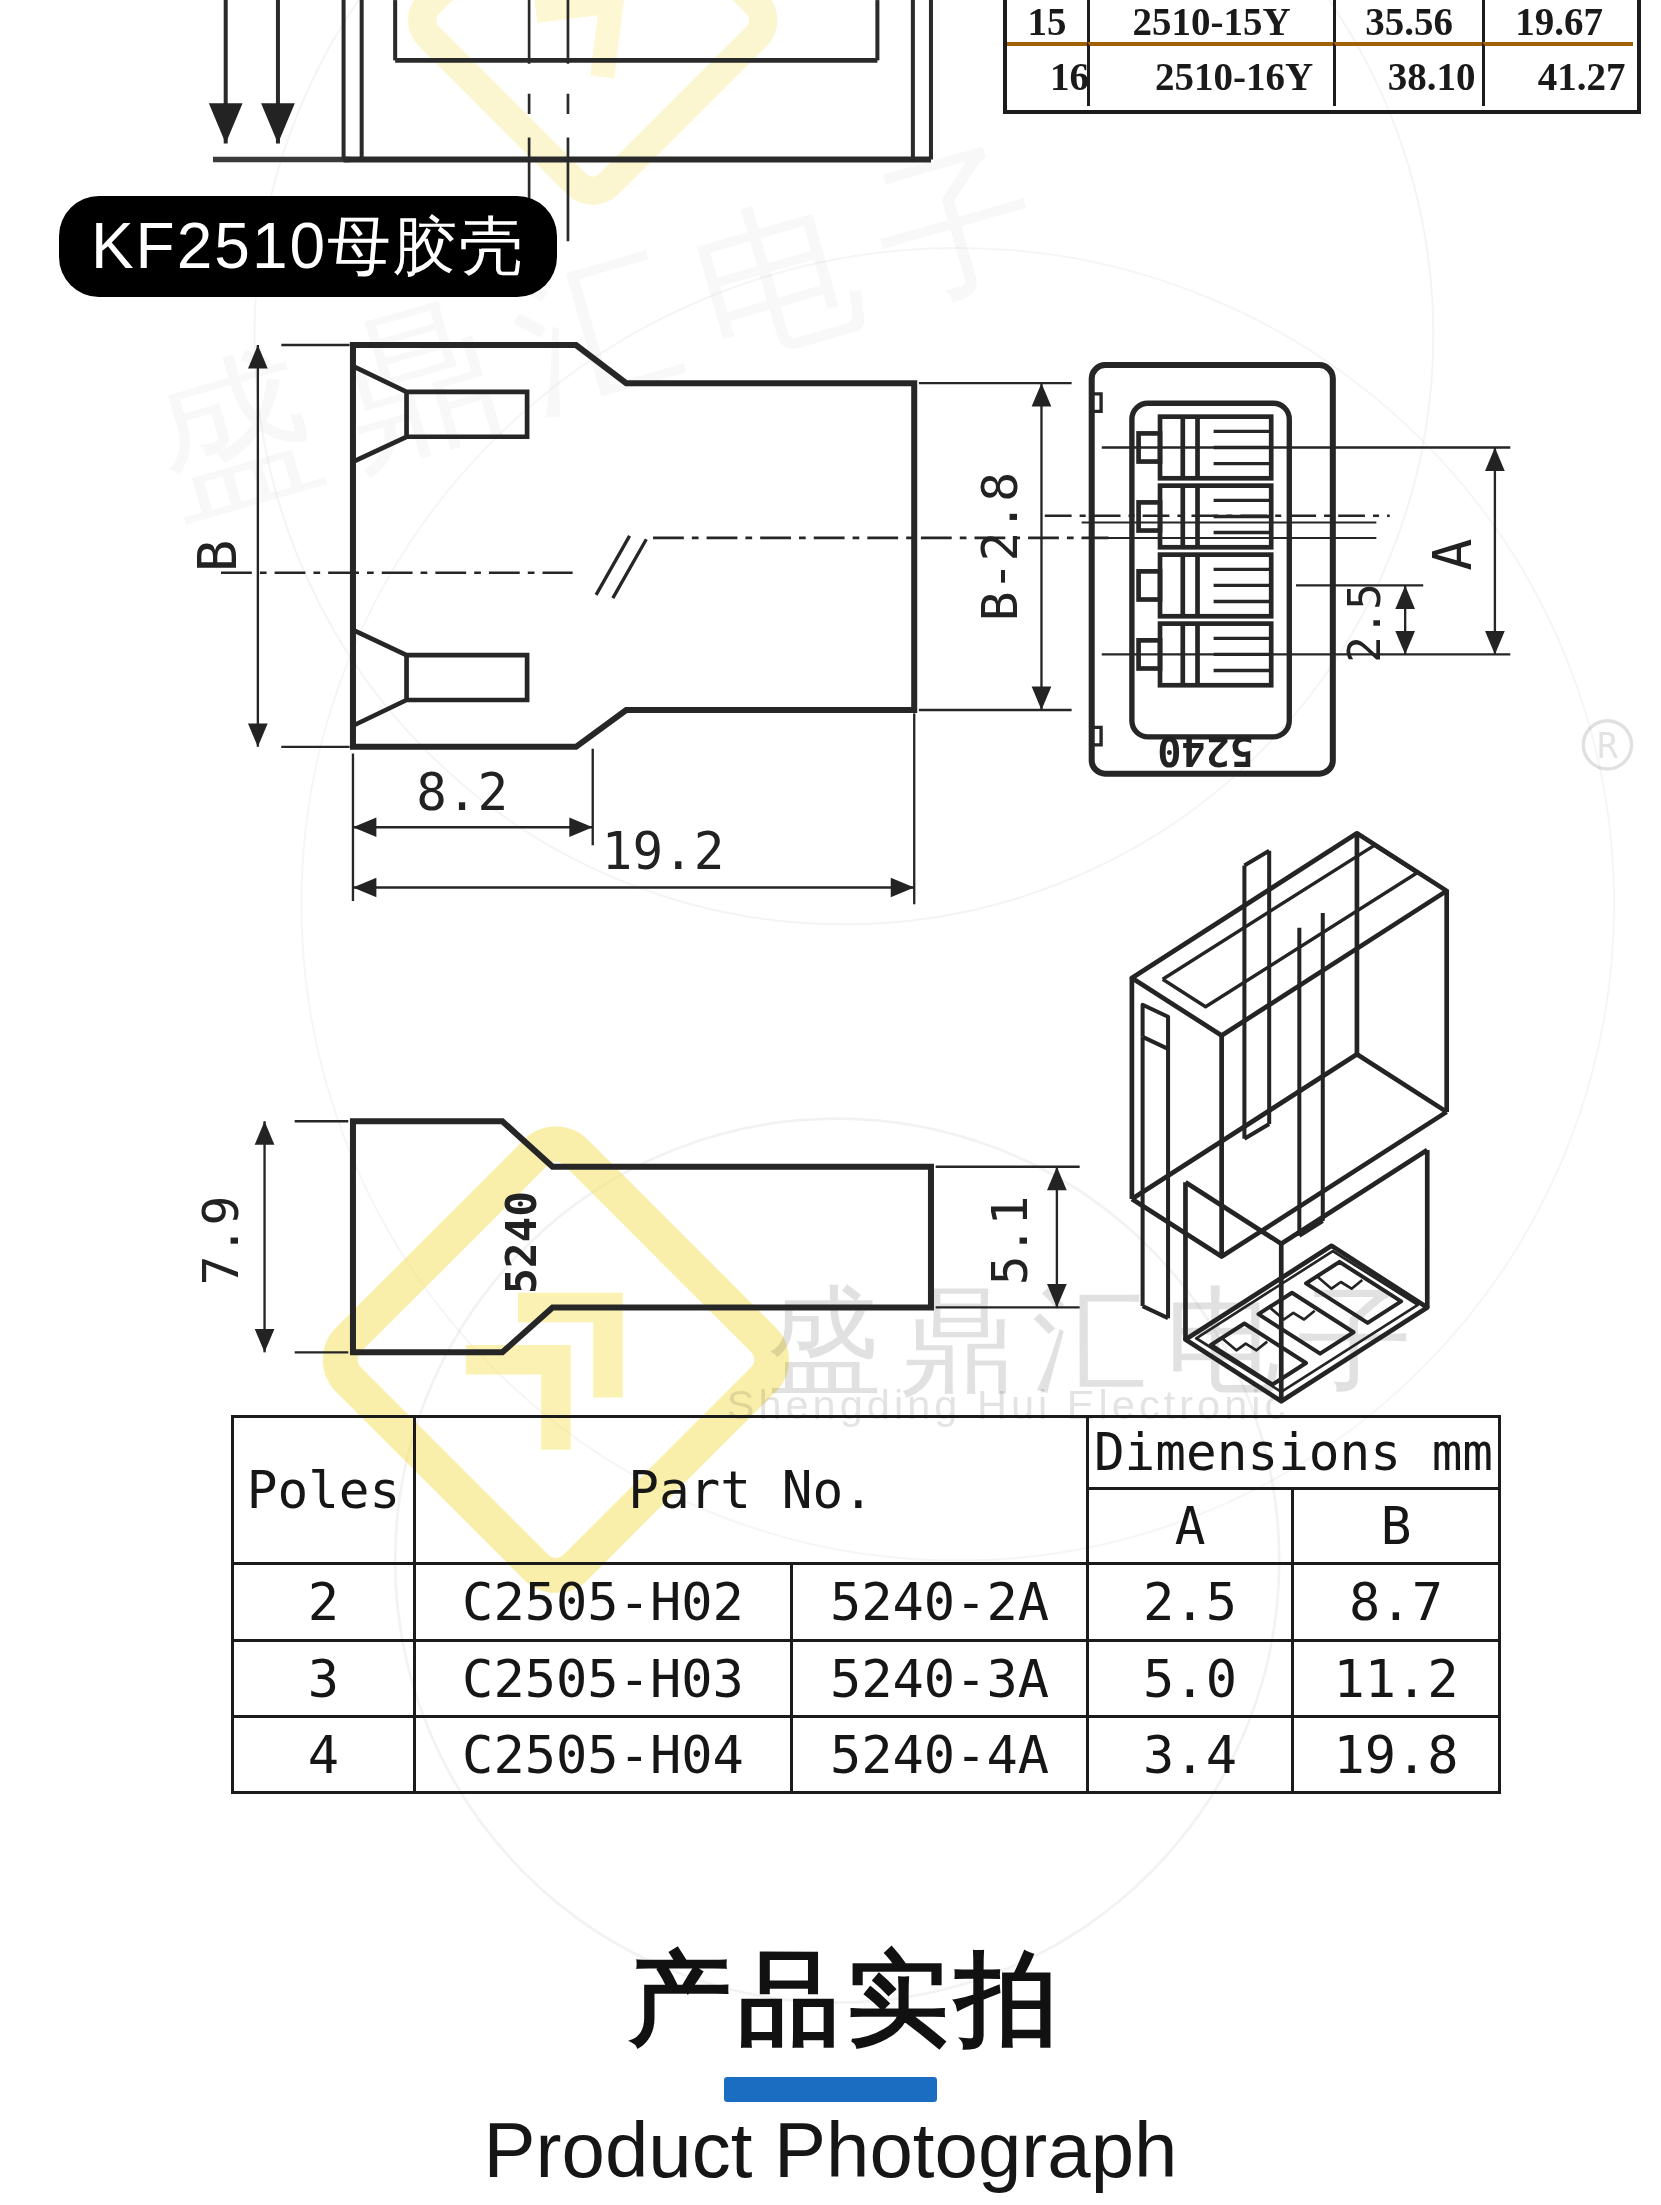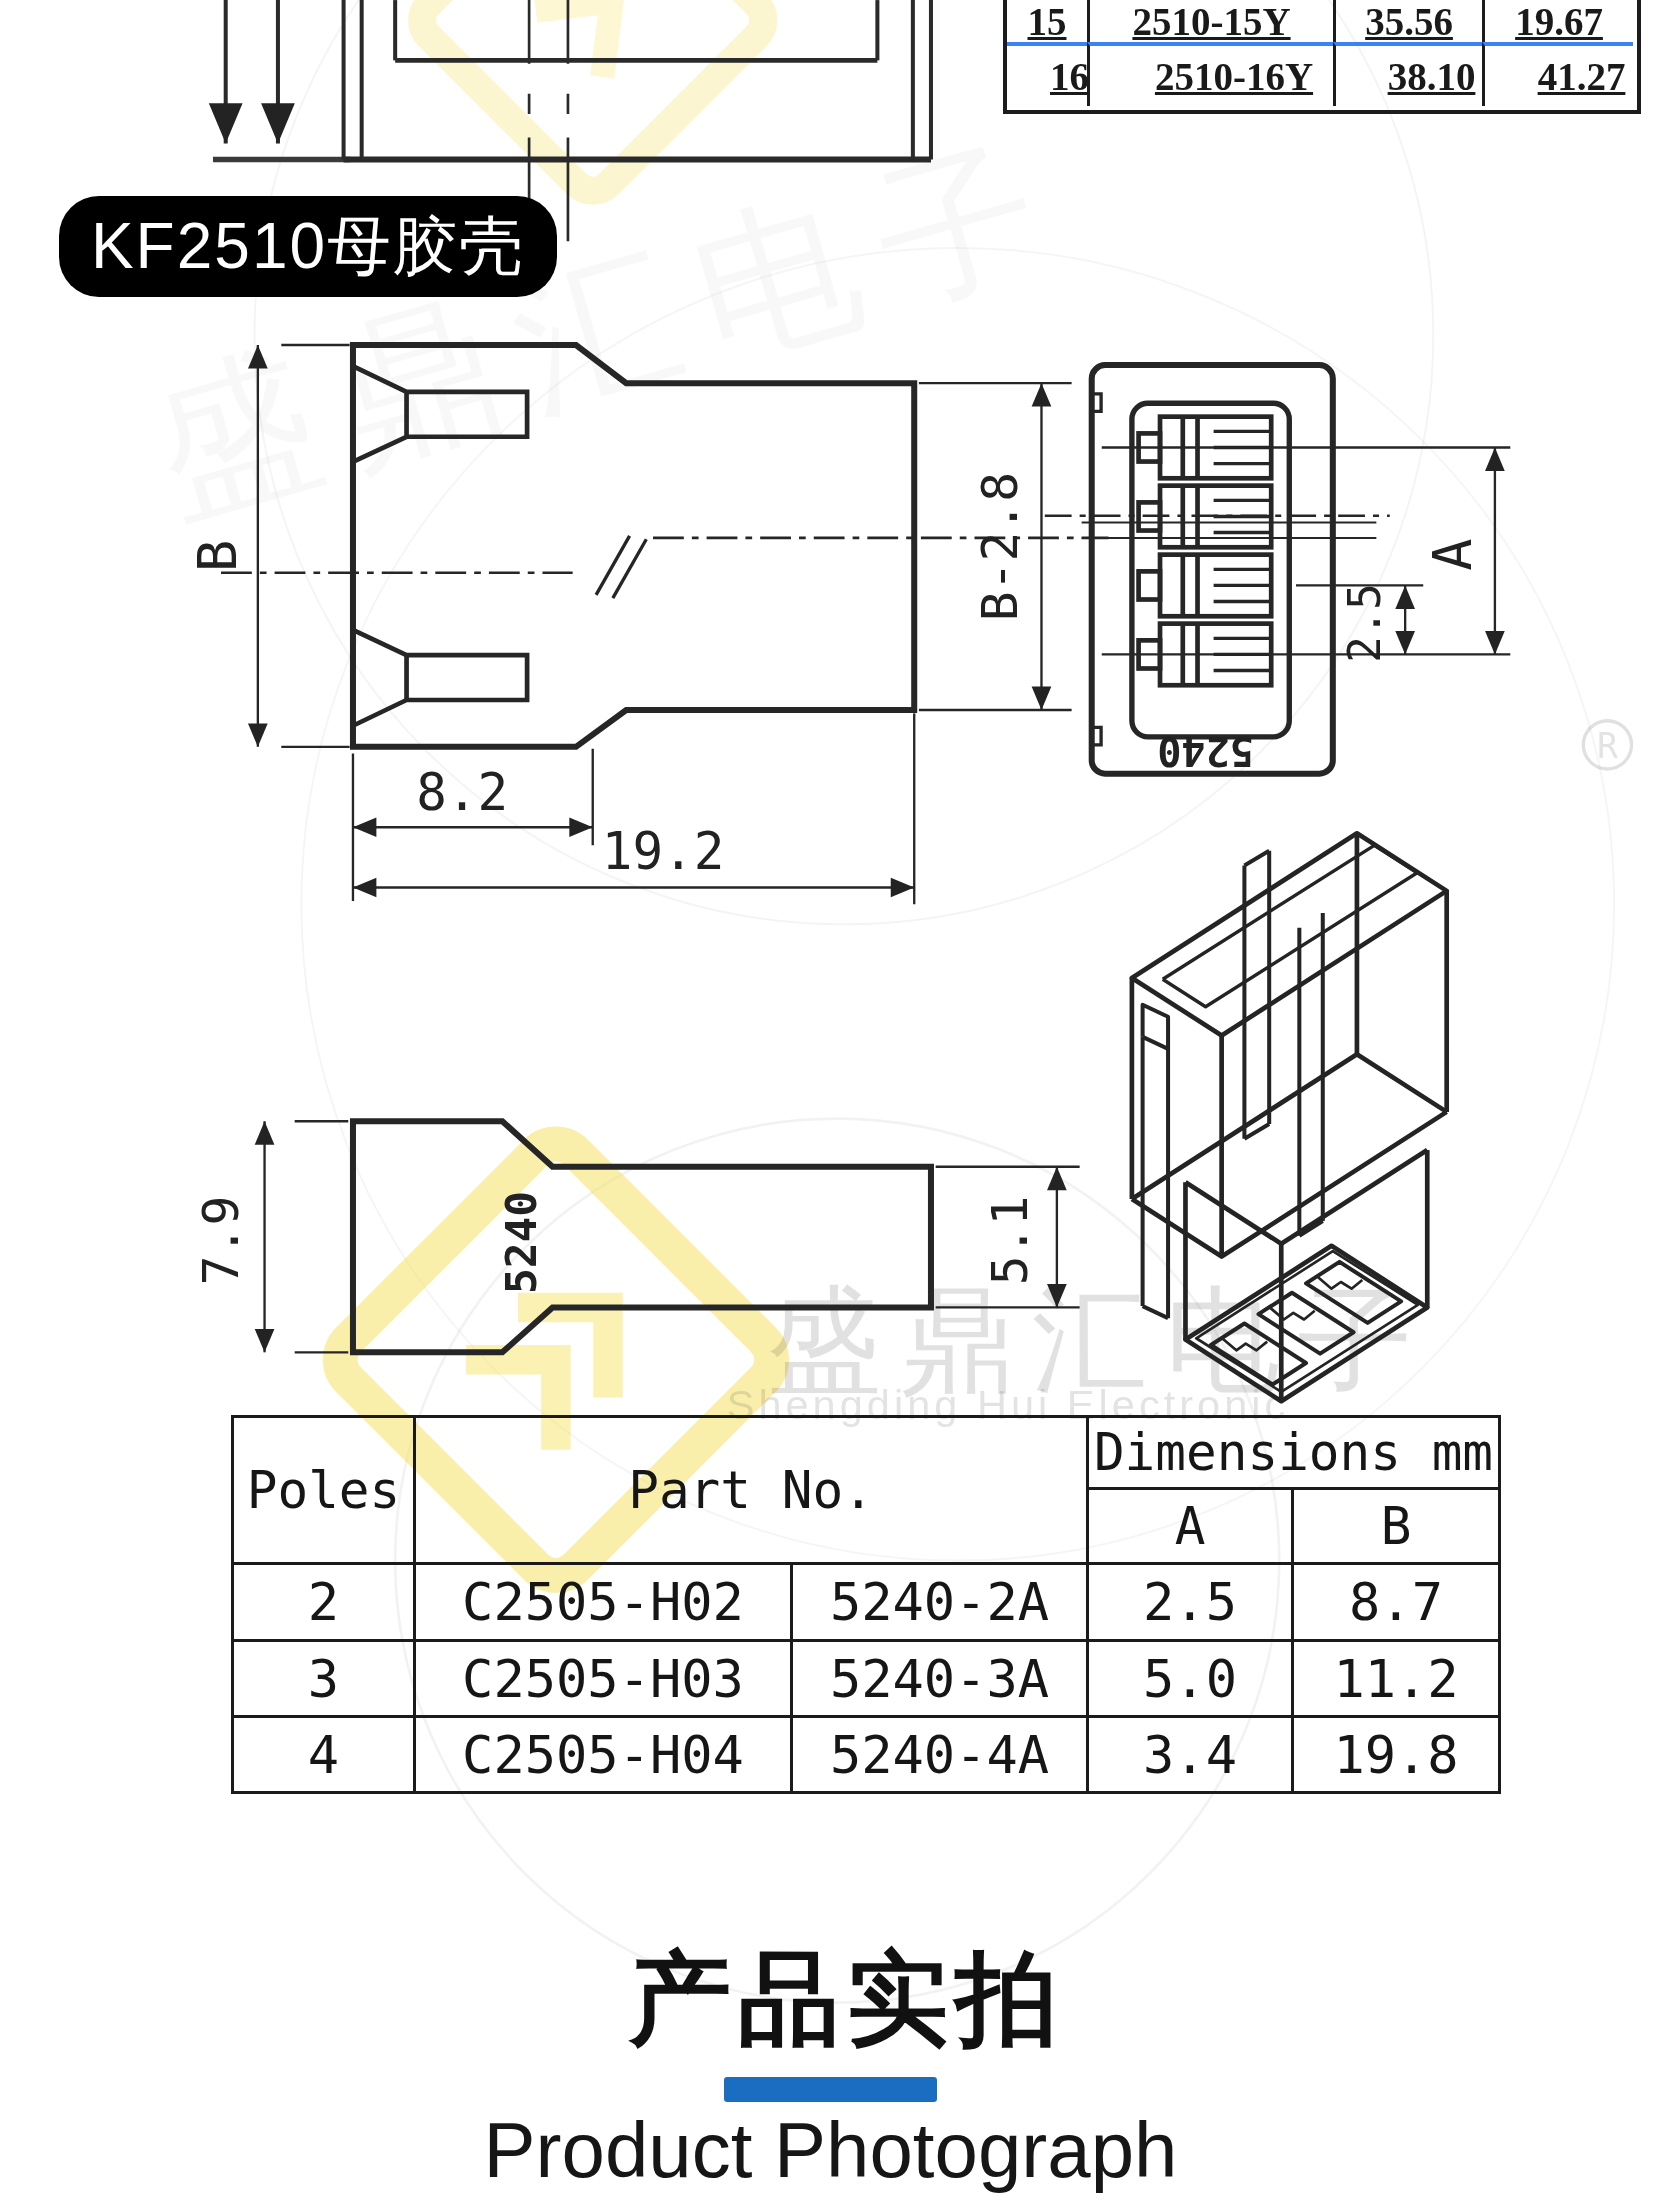--- a/index.html
+++ b/index.html
@@ -5,23 +5,23 @@
   html,body{margin:0;padding:0;background:#ffffff;}
   .page{position:relative;width:1661px;height:2205px;background:#ffffff;overflow:hidden;
         font-family:"Liberation Sans", sans-serif;color:#1a1a1a;}
   .abs{position:absolute;}
 
   
   .toptable{left:1003px;top:0;width:630px;height:110px;
     border-left:4px solid #1c1c1c;border-right:4px solid #1c1c1c;border-bottom:4.7px solid #1c1c1c;
     display:grid;grid-template-columns:80px 246px 149px 151px;grid-template-rows:42px 64px;
     font-family:"Liberation Serif", serif;font-weight:700;font-size:39px;}
-  .toptable .c{display:flex;align-items:center;justify-content:center;border-left:3.3px solid #1c1c1c;text-decoration:underline;}
+  .toptable .c{display:flex;align-items:center;justify-content:center;border-left:3.3px solid #1c1c1c;}
   .toptable .c.first{border-left:none;}
-  .toptable .r2{border-top:4px solid #3b82f6;padding-left:45px;}
+  .toptable .r2{border-top:4px solid #a16207;padding-left:45px;}
 
   
   .badge{left:59px;top:196px;width:498px;height:101px;border-radius:40px;background:#000000;
     display:flex;align-items:center;justify-content:center;}
   .badge span{color:#ffffff;font-size:64px;font-weight:500;letter-spacing:2px;}
 
   
   table.spec{left:231px;top:1415px;border-collapse:collapse;table-layout:fixed;
     font-family:"DejaVu Sans Mono", monospace;font-size:52px;color:#161616;}
   table.spec td{border:3.3px solid #1b1b1b;text-align:center;vertical-align:middle;padding:0;}

